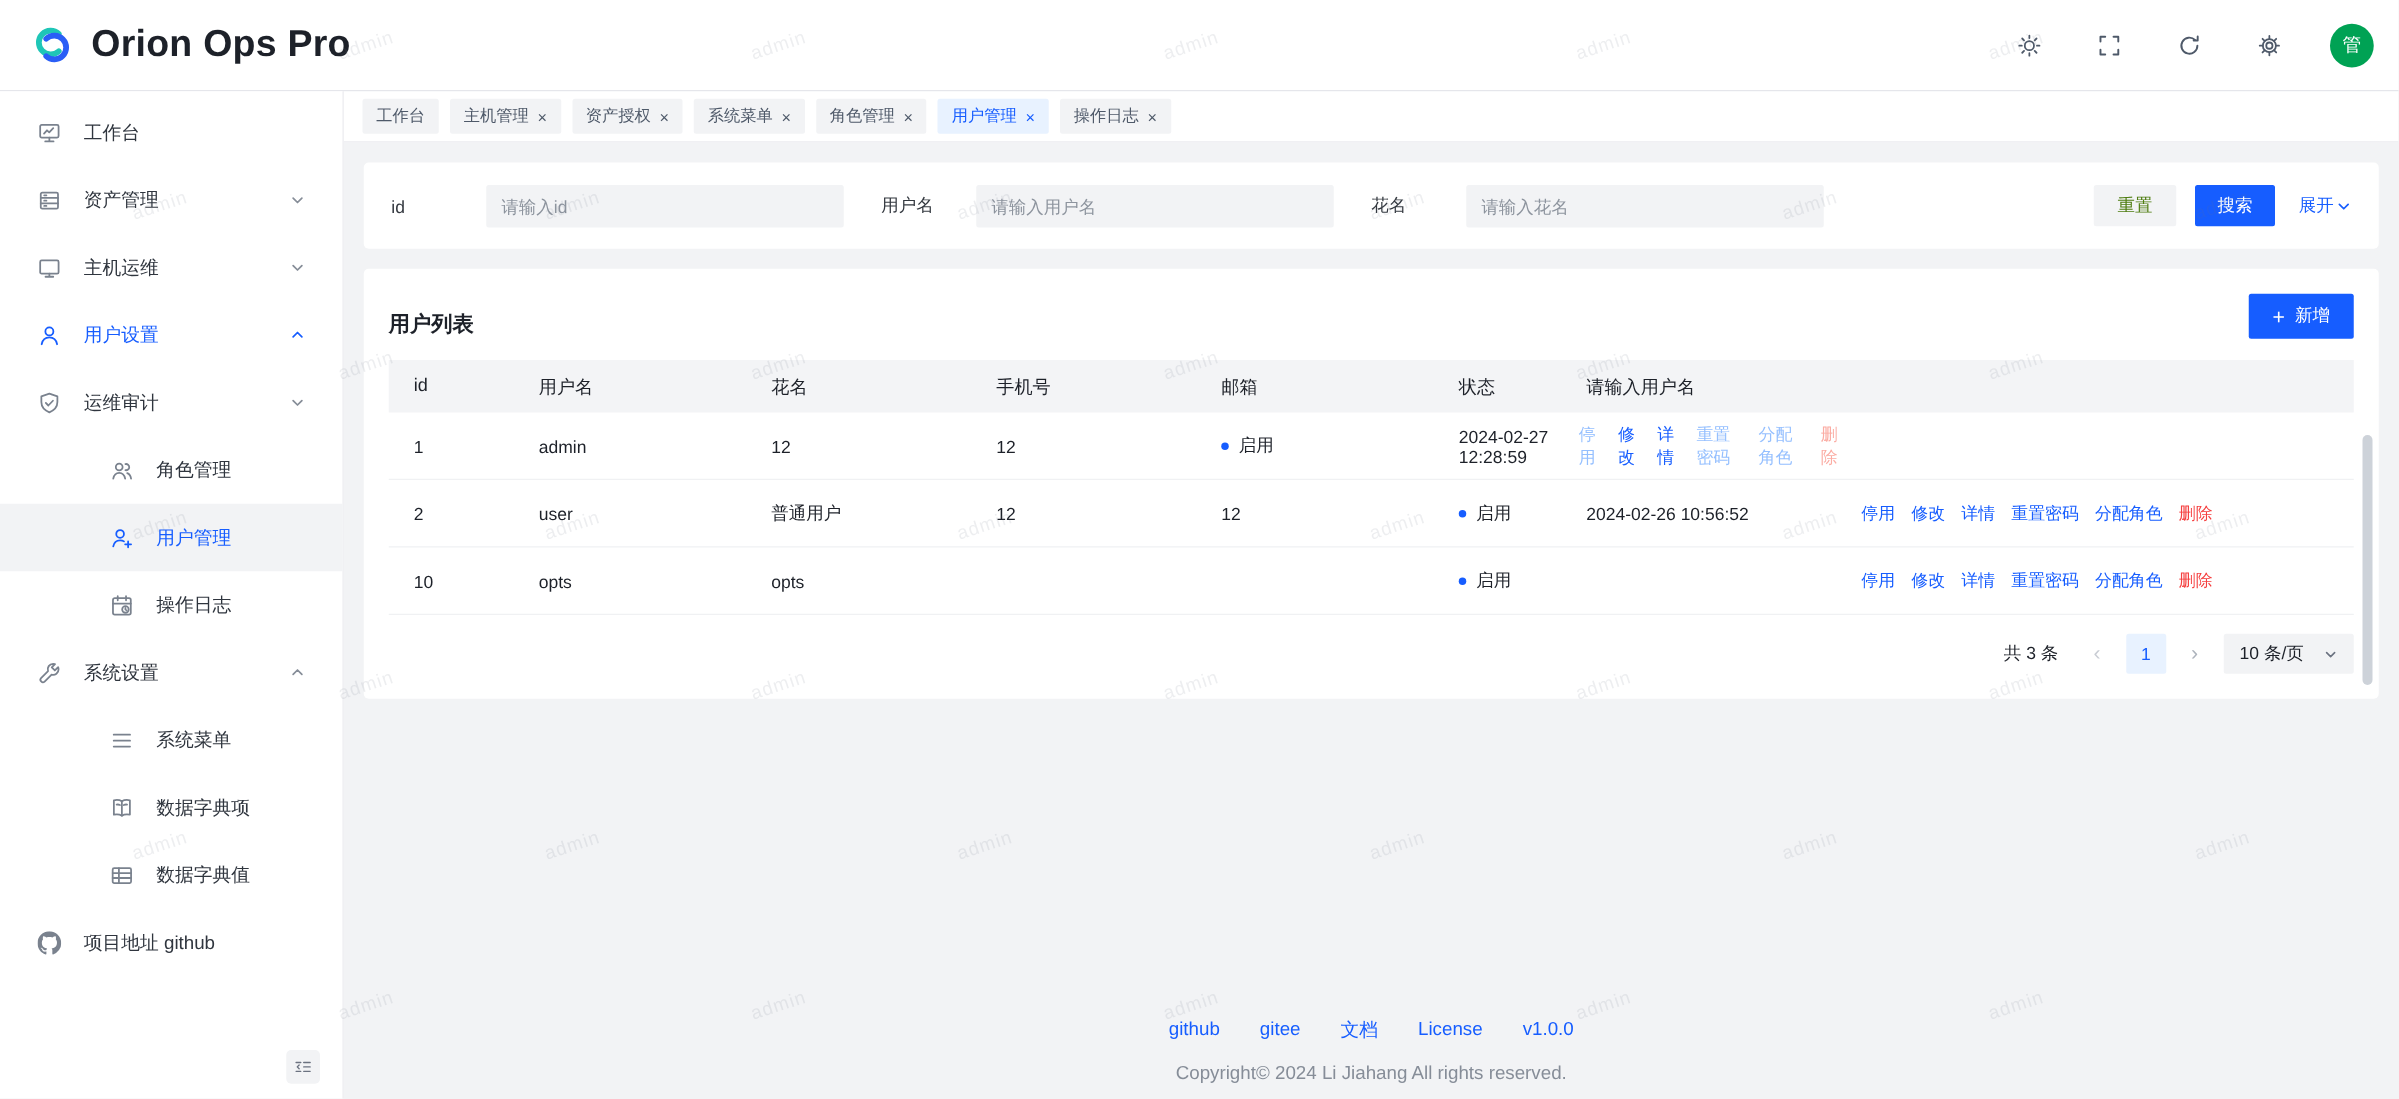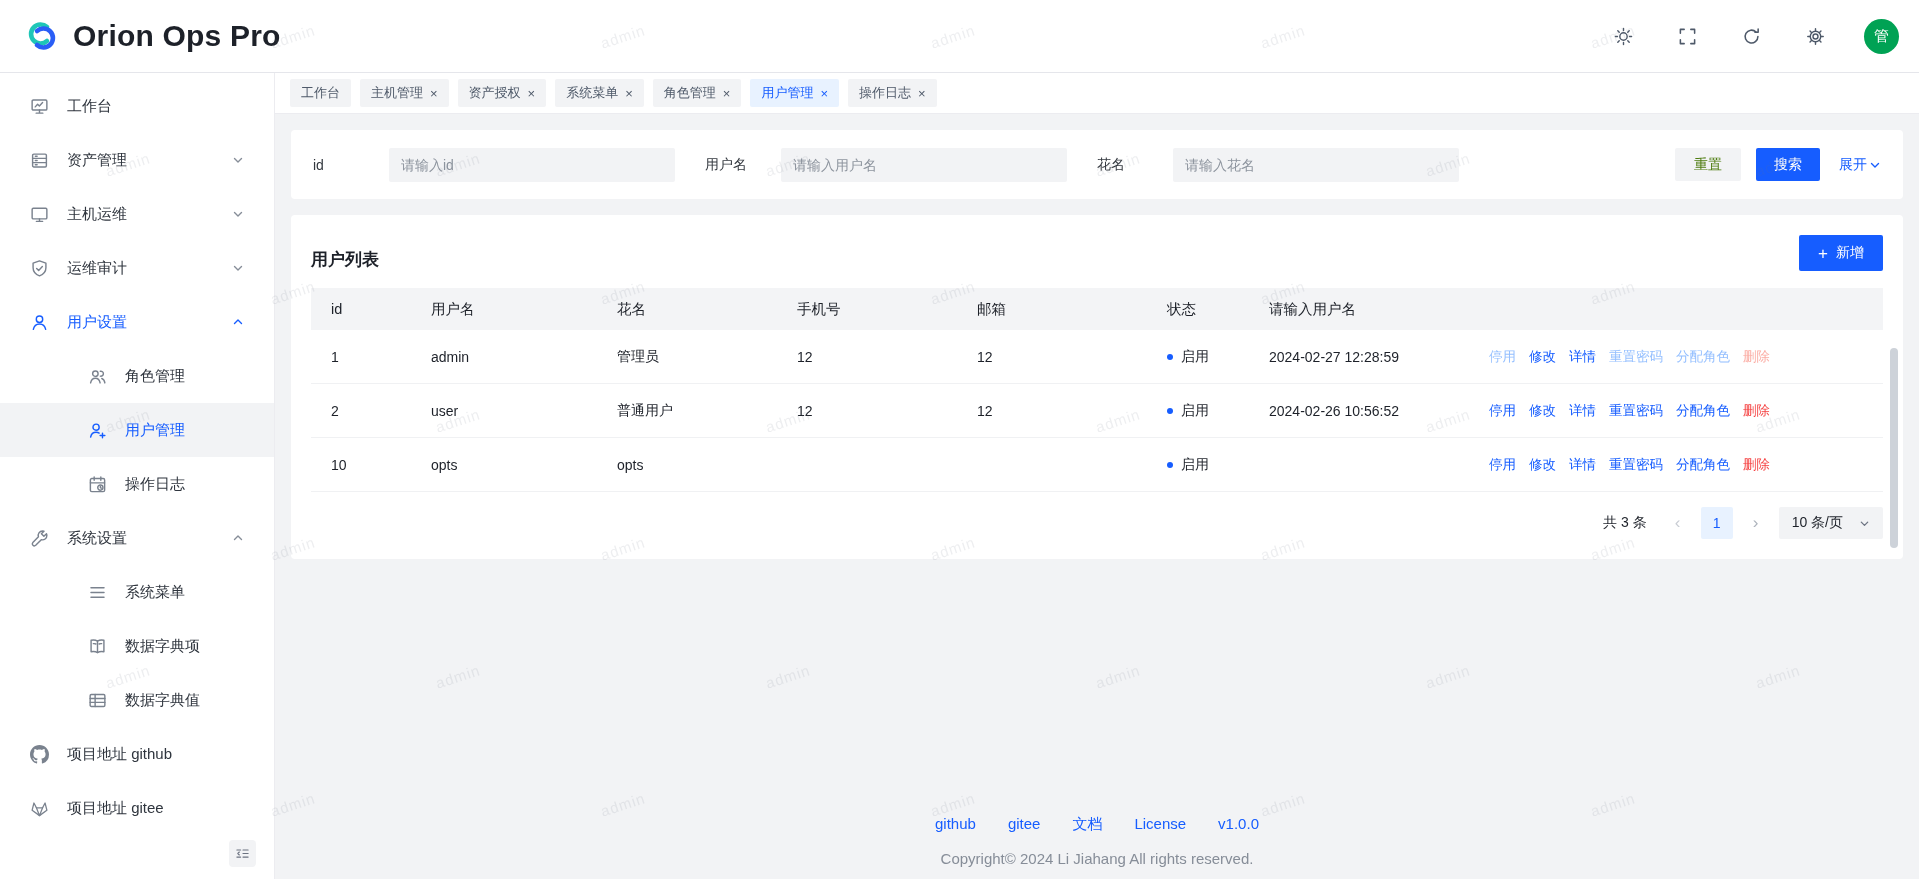--- a/index.html
+++ b/index.html
@@ -174,48 +174,48 @@
                 <path d="M8 11.7v2.1M5.4 13.8h5.2"></path>
               </svg>
             </span>
             <span class="slabel">主机运维</span>
             <span class="chev">
               <svg width="12" height="12" viewBox="0 0 12 12" fill="none" stroke="currentColor" stroke-width="1.4" stroke-linecap="round" stroke-linejoin="round">
                 <path d="M2.5 4.5L6 8l3.5-3.5"></path>
               </svg>
             </span>
           </div>
+          <div class="side-item parent-on">
+            <span class="sicon">
+              <svg viewBox="0 0 16 16" fill="none" stroke="currentColor" stroke-width="1.2" stroke-linecap="round" stroke-linejoin="round">
+                <circle cx="8" cy="5.2" r="2.7"></circle>
+                <path d="M2.8 13.8c.6-3 2.4-4.6 5.2-4.6s4.6 1.6 5.2 4.6"></path>
+              </svg>
+            </span>
+            <span class="slabel">用户设置</span>
+            <span class="chev">
+              <svg width="12" height="12" viewBox="0 0 12 12" fill="none" stroke="currentColor" stroke-width="1.4" stroke-linecap="round" stroke-linejoin="round">
+                <path d="M2.5 7.5L6 4l3.5 3.5"></path>
+              </svg>
+            </span>
+          </div>
           <div class="side-item">
             <span class="sicon">
               <svg viewBox="0 0 16 16" fill="none" stroke="currentColor" stroke-width="1.2" stroke-linecap="round" stroke-linejoin="round">
                 <path d="M8 1.6l5.4 1.9v3.8c0 3.3-2.2 5.6-5.4 6.9-3.2-1.3-5.4-3.6-5.4-6.9V3.5z"></path>
                 <path d="M5.6 7.9l1.7 1.7 3.1-3.2"></path>
               </svg>
             </span>
             <span class="slabel">运维审计</span>
             <span class="chev">
               <svg width="12" height="12" viewBox="0 0 12 12" fill="none" stroke="currentColor" stroke-width="1.4" stroke-linecap="round" stroke-linejoin="round">
                 <path d="M2.5 4.5L6 8l3.5-3.5"></path>
               </svg>
             </span>
           </div>
-          <div class="side-item parent-on">
-            <span class="sicon">
-              <svg viewBox="0 0 16 16" fill="none" stroke="currentColor" stroke-width="1.2" stroke-linecap="round" stroke-linejoin="round">
-                <circle cx="8" cy="5.2" r="2.7"></circle>
-                <path d="M2.8 13.8c.6-3 2.4-4.6 5.2-4.6s4.6 1.6 5.2 4.6"></path>
-              </svg>
-            </span>
-            <span class="slabel">用户设置</span>
-            <span class="chev">
-              <svg width="12" height="12" viewBox="0 0 12 12" fill="none" stroke="currentColor" stroke-width="1.4" stroke-linecap="round" stroke-linejoin="round">
-                <path d="M2.5 7.5L6 4l3.5 3.5"></path>
-              </svg>
-            </span>
-          </div>
           <div class="side-item sub">
             <span class="sicon">
               <svg viewBox="0 0 16 16" fill="none" stroke="currentColor" stroke-width="1.2" stroke-linecap="round" stroke-linejoin="round">
                 <circle cx="6.2" cy="5.6" r="2.3"></circle>
                 <path d="M2.2 13.4c.5-2.5 1.9-3.9 4-3.9s3.5 1.4 4 3.9"></path>
                 <path d="M10.4 3.6a2.1 2.1 0 1 1 0 4.1"></path>
                 <path d="M11.6 9.7c1.5.5 2.3 1.7 2.6 3.7"></path>
               </svg>
             </span>
             <span class="slabel">角色管理</span>
@@ -281,29 +281,20 @@
             </span>
             <span class="slabel">数据字典值</span>
           </div>
           <div class="side-item">
             <span class="sicon">
               <svg viewBox="0 0 16 16" fill="currentColor">
                 <path d="M8 0C3.58 0 0 3.58 0 8c0 3.54 2.29 6.53 5.47 7.59.4.07.55-.17.55-.38 0-.19-.01-.82-.01-1.49-2.01.37-2.53-.49-2.69-.94-.09-.23-.48-.94-.82-1.13-.28-.15-.68-.52-.01-.53.63-.01 1.08.58 1.23.82.72 1.21 1.87.87 2.33.66.07-.52.28-.87.51-1.07-1.78-.2-3.64-.89-3.64-3.95 0-.87.31-1.59.82-2.15-.08-.2-.36-1.02.08-2.12 0 0 .67-.21 2.2.82.64-.18 1.32-.27 2-.27s1.36.09 2 .27c1.53-1.04 2.2-.82 2.2-.82.44 1.1.16 1.92.08 2.12.51.56.82 1.27.82 2.15 0 3.07-1.87 3.75-3.65 3.95.29.25.54.73.54 1.48 0 1.07-.01 1.93-.01 2.2 0 .21.15.46.55.38A8.01 8.01 0 0 0 16 8c0-4.42-3.58-8-8-8z"></path>
               </svg>
             </span>
             <span class="slabel">项目地址 github</span>
-          </div>
-          <div class="side-item">
-            <span class="sicon">
-              <svg viewBox="0 0 16 16" fill="none" stroke="currentColor" stroke-width="1.1" stroke-linecap="round" stroke-linejoin="round">
-                <path d="M8 14L1.8 9.4l1.5-6 2.1 4h5.2l2.1-4 1.5 6z"></path>
-                <path d="M5.4 7.4L8 14l2.6-6.6"></path>
-              </svg>
-            </span>
-            <span class="slabel">项目地址 gitee</span>
           </div>
         </nav>
       <button class="collapse-btn">
         <svg viewBox="0 0 16 16" fill="none" stroke="currentColor" stroke-width="1.2" stroke-linecap="round" stroke-linejoin="round">
             <path d="M8.5 4.2h5.5M8.5 8h5.5M8.5 11.8h5.5M2 4.2h4M2 11.8h4"></path>
             <path d="M4.6 6.4L3 8l1.6 1.6"></path>
           </svg>
       </button>
     </aside>
 
@@ -382,21 +373,20 @@
             <div class="th">花名</div>
             <div class="th">手机号</div>
             <div class="th">邮箱</div>
             <div class="th">状态</div>
             <div class="th">请输入用户名</div>
           </div>
         <div id="table-body">
             <div class="trow">
               <div class="td">1</div>
               <div class="td">admin</div>
-              <div class="td">管理员</div>
               <div class="td">12</div>
               <div class="td">12</div>
               <div class="td">
                 <span class="dot"></span>
                 <span>启用</span>
               </div>
               <div class="td">2024-02-27 12:28:59</div>
               <div class="td ops">
                 <a class="op dis">停用</a>
                 <a class="op">修改</a>

